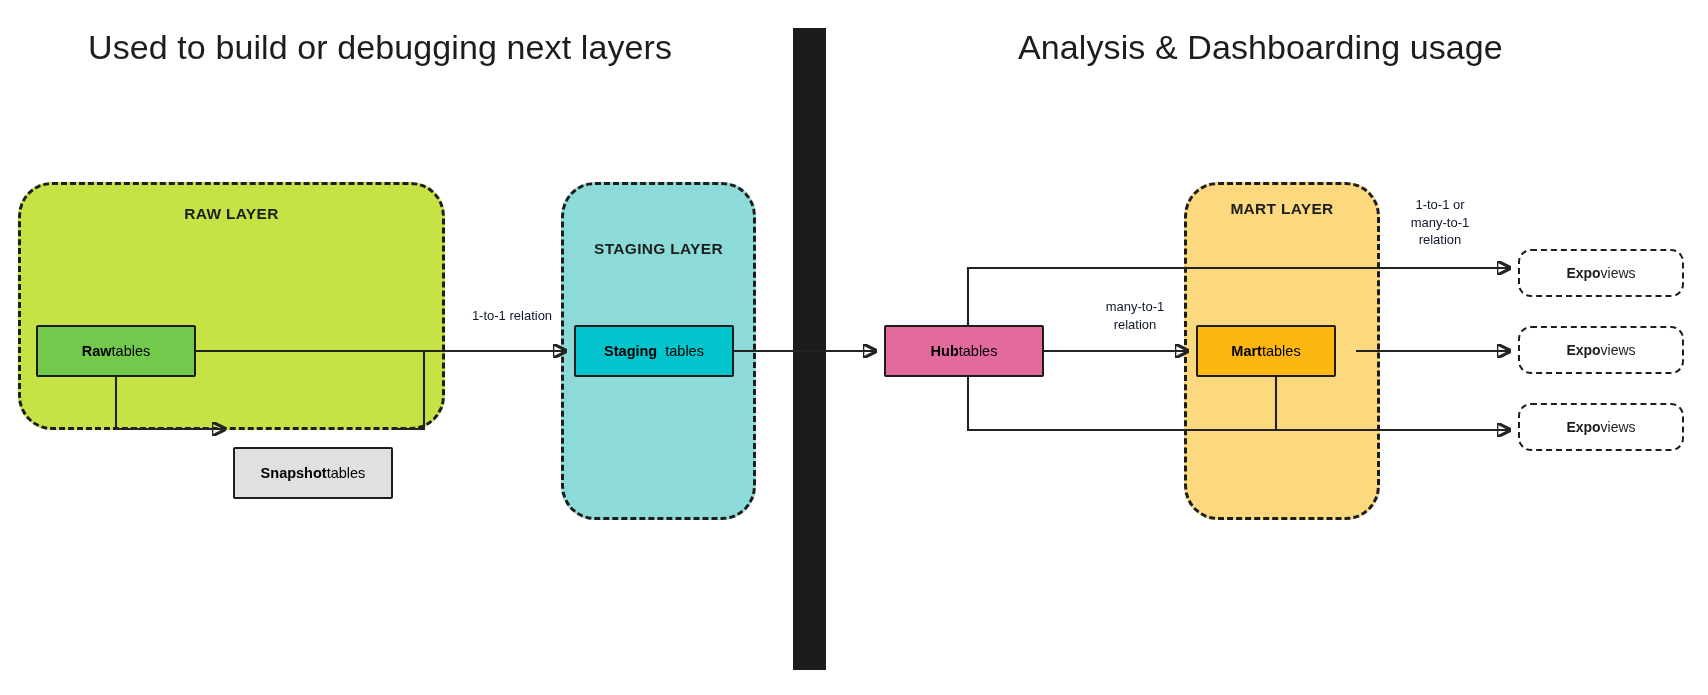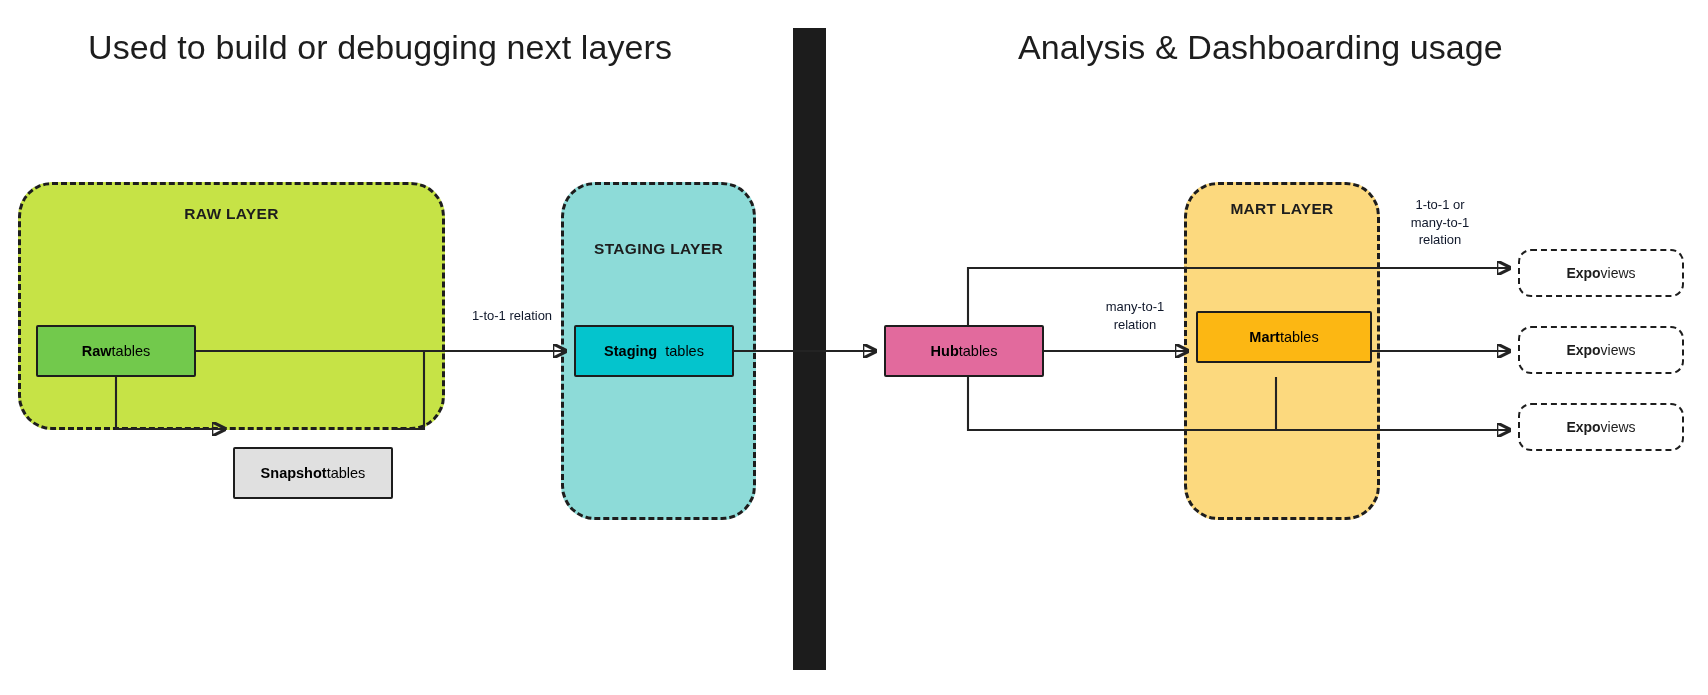--- a/index.html
+++ b/index.html
@@ -76,21 +76,21 @@
     white-space:nowrap;
     z-index:6;
   }
   .node b{font-weight:bold;}
   .node .thin{font-weight:400;}
 
   #node-raw{left:36px;top:325px;width:160px;height:52px;background:#72c94c;}
   #node-snapshot{left:233px;top:403px;width:160px;height:52px;background:#e0e0e0;margin-top:44px;}
   #node-staging{left:574px;top:325px;width:160px;height:52px;background:#04c4cd;gap:8px;}
   #node-hub{left:884px;top:325px;width:160px;height:52px;background:#e26a9d;}
-  #node-mart{left:1196px;top:311px;width:176px;height:52px;background:#fcb713;}
+  #node-mart{left:1196px;top:325px;width:140px;height:52px;background:#fcb713;}
 
   
   .expo-view{
     position:absolute;
     box-sizing:border-box;
     border:2.5px dashed #1d1d1d;
     border-radius:13px;
     background:transparent;
     display:flex;
     align-items:center;

